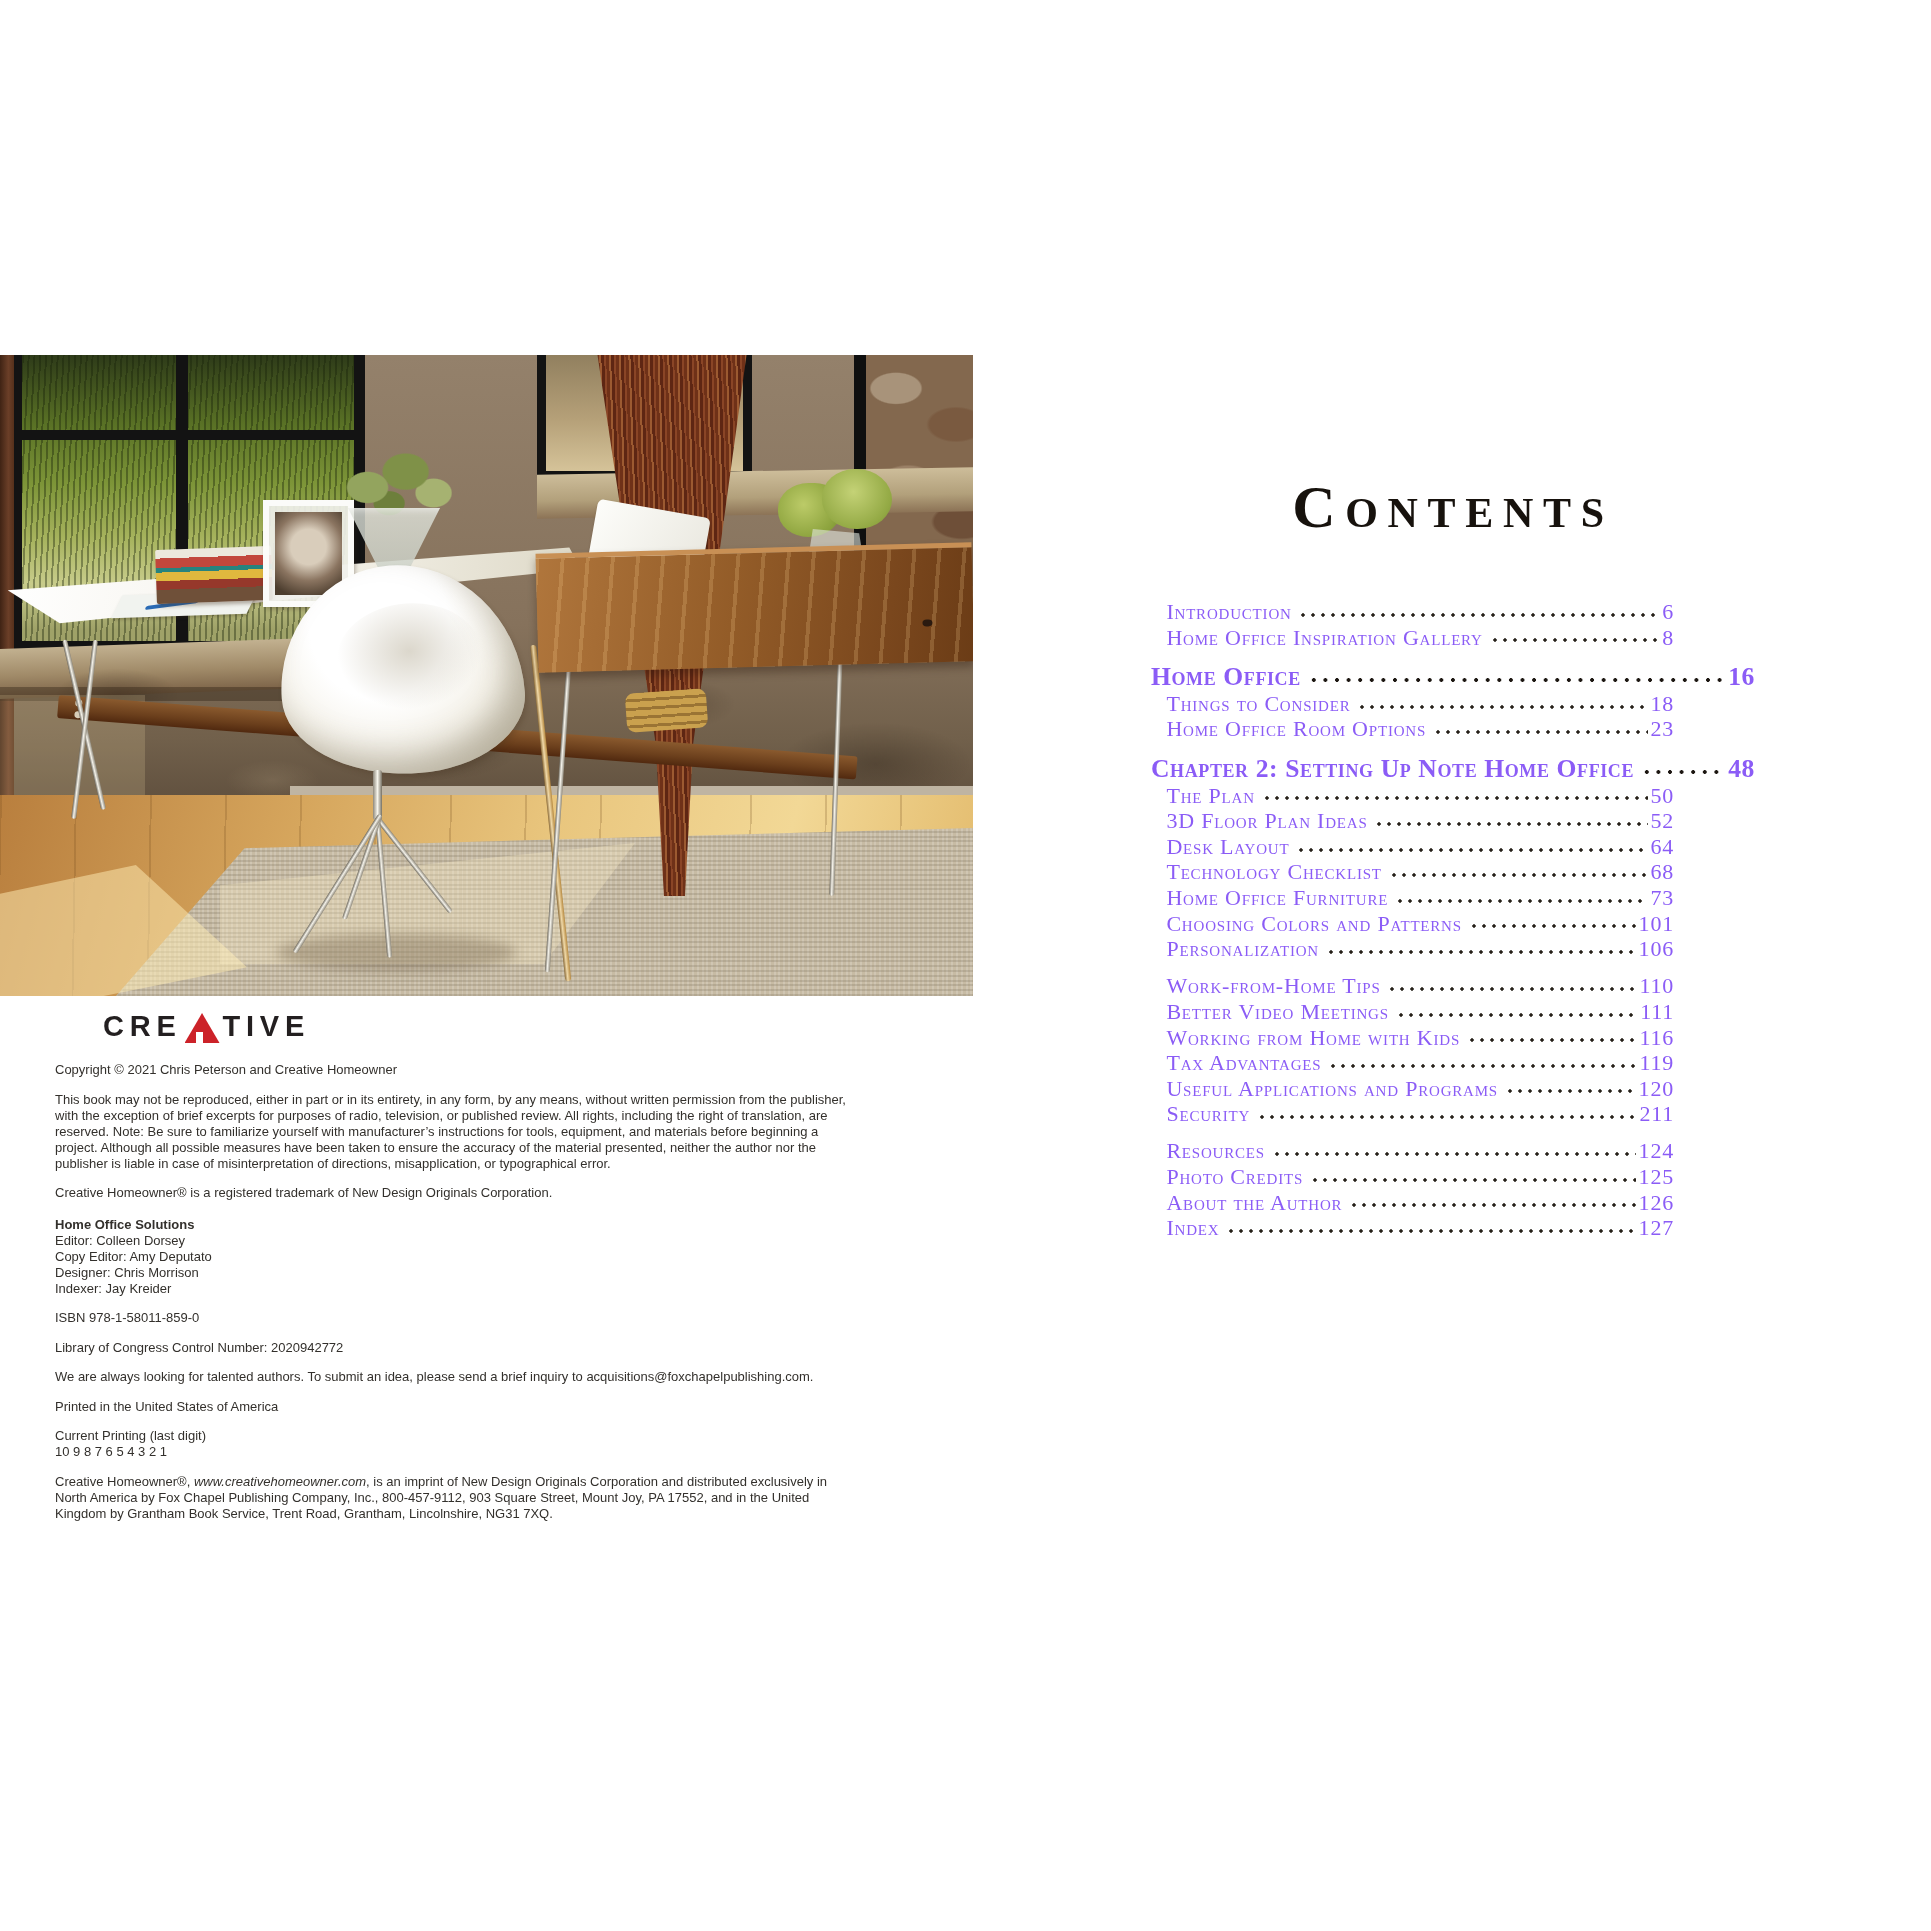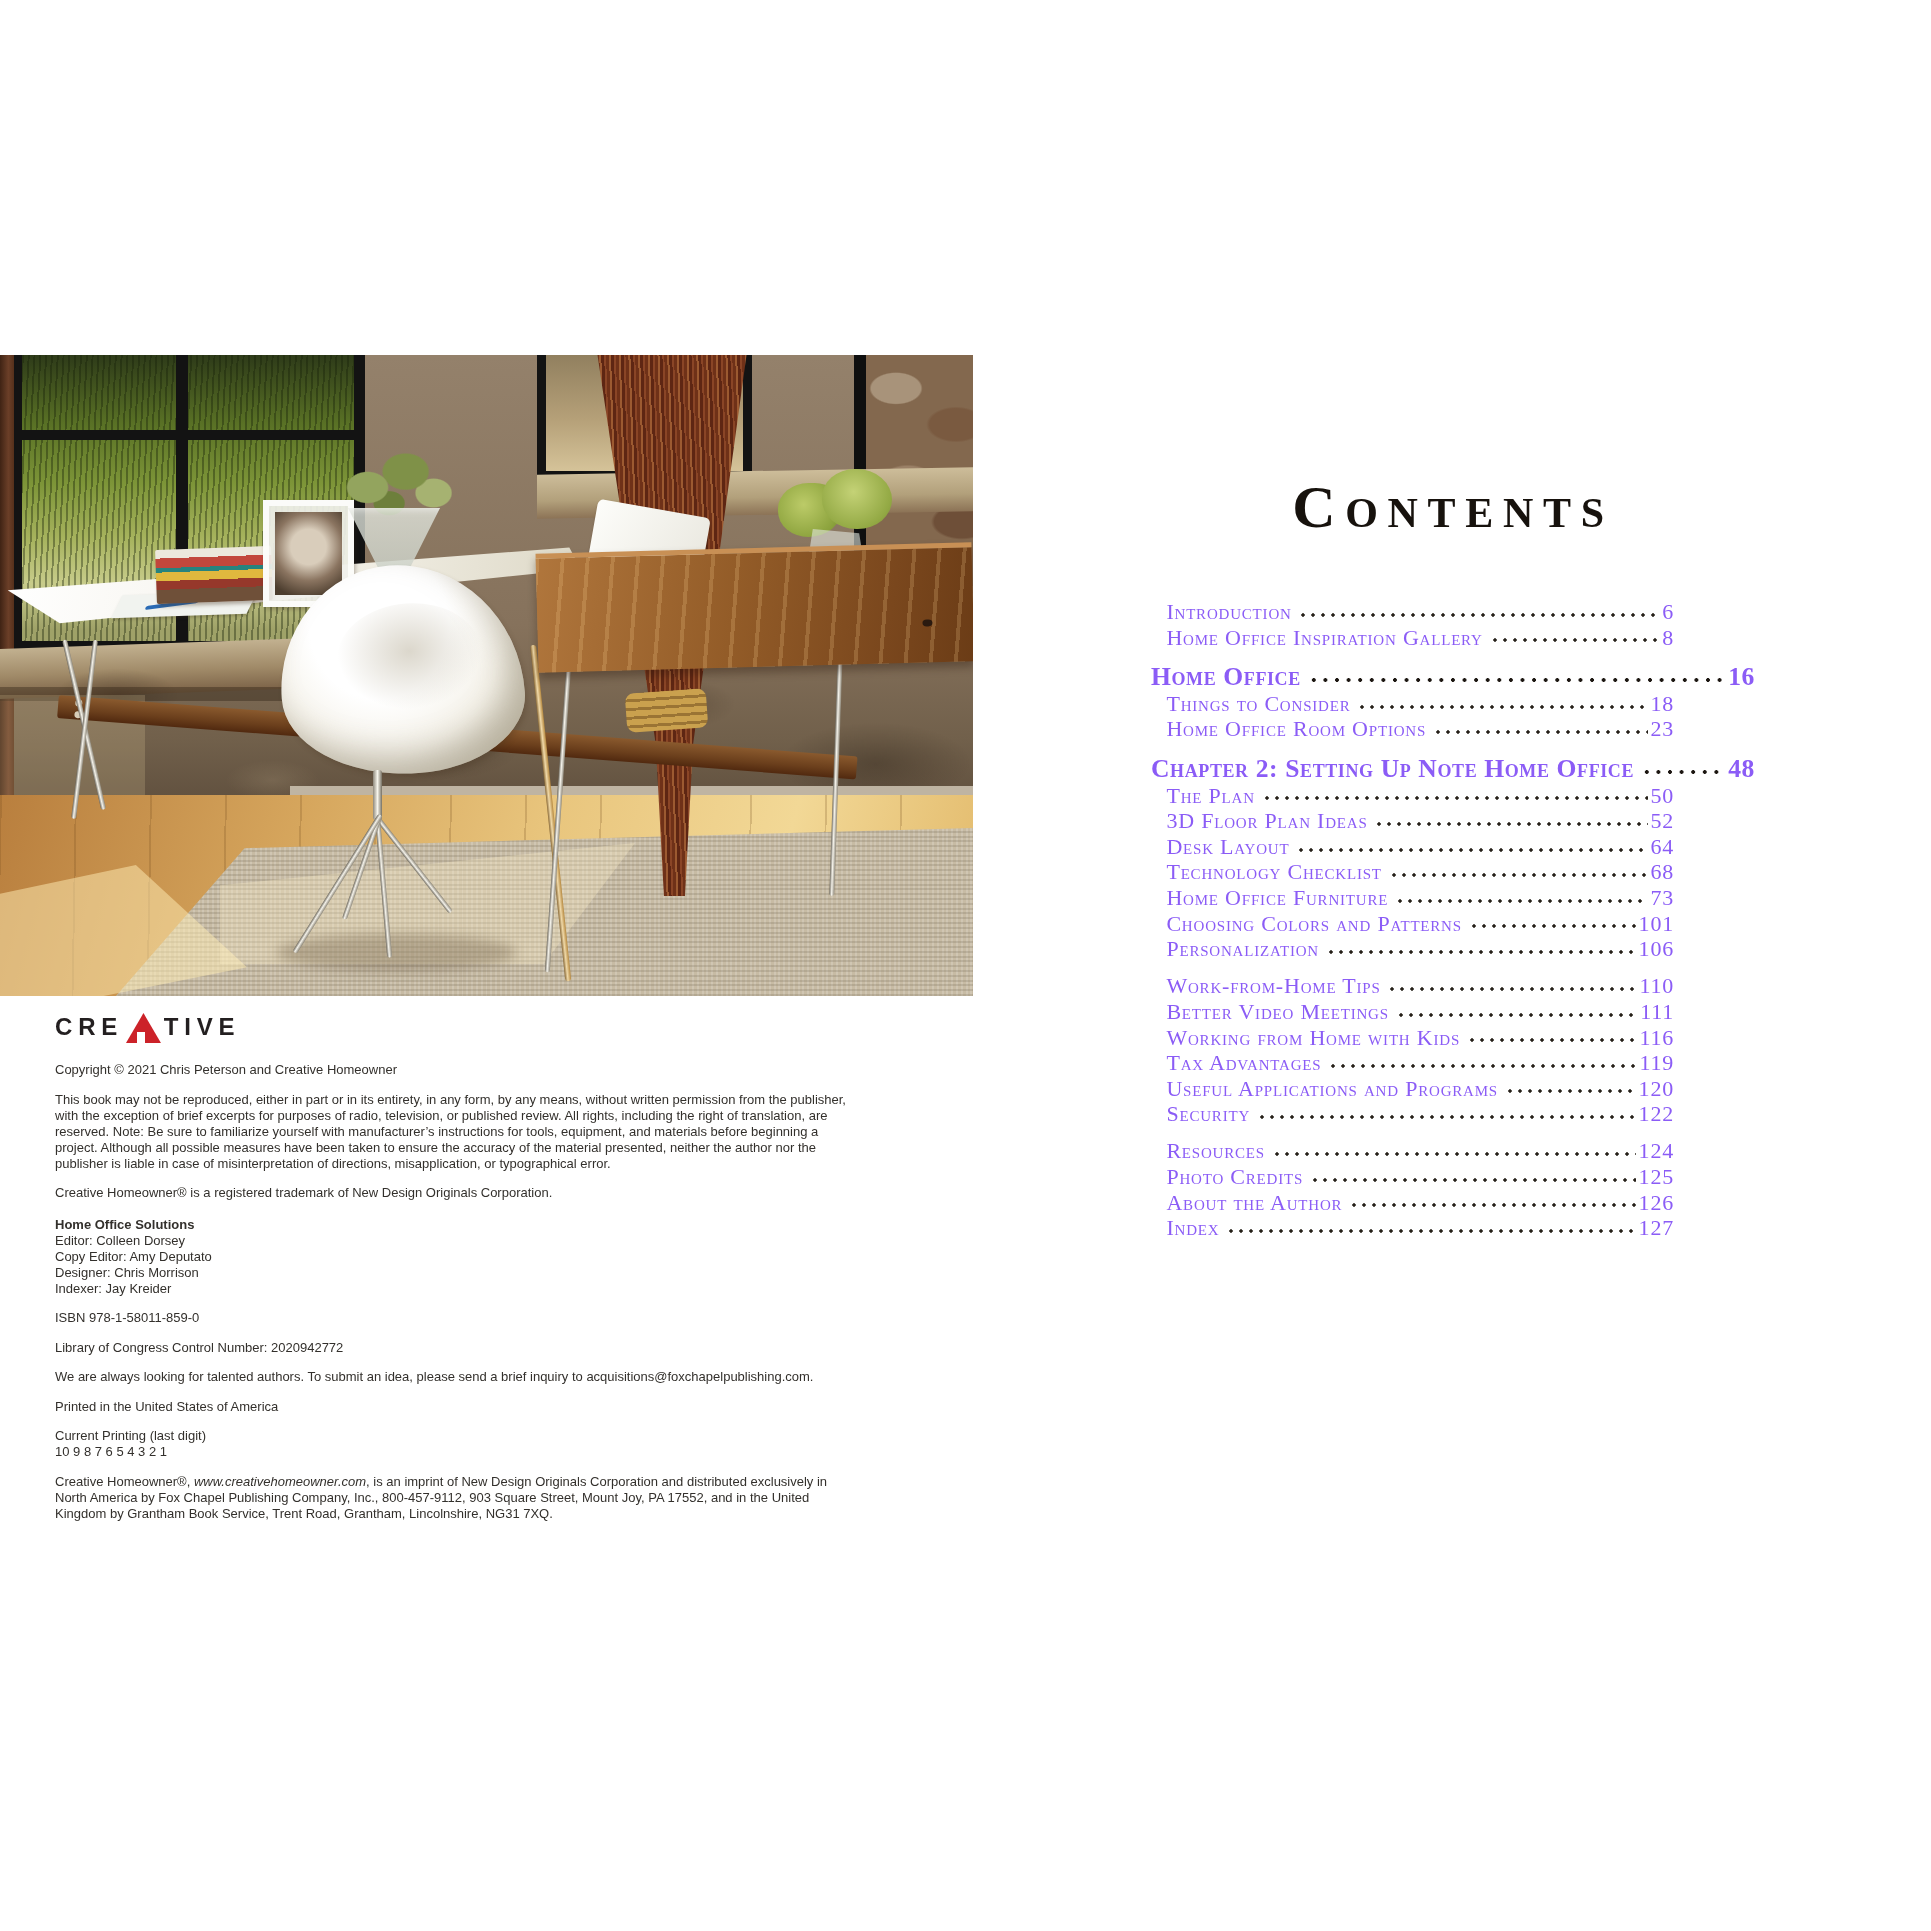--- a/index.html
+++ b/index.html
@@ -123,21 +123,21 @@
   .ph-cleg-a{left:374px;top:462px;height:121px;transform:rotate(-38deg);z-index:12;}
   .ph-cleg-b{left:375px;top:463px;height:140px;transform:rotate(-5deg);z-index:12;}
   .ph-cleg-c{left:377px;top:462px;height:108px;transform:rotate(19deg);z-index:12;}
   .ph-cleg-d{left:378px;top:460px;height:162px;transform:rotate(32deg);z-index:12;}
   .ph-chair-shadow{left:276px;top:579px;width:241px;height:37px;border-radius:50%;z-index:7;
     background:rgba(80,60,40,.28);filter:blur(5.8px);}
 
   
   .left-col{position:absolute;left:55px;top:1008px;width:799px;font-size:13px;line-height:16px;color:#33302c;}
   .logo{color:#231f20;}
-  .logo-l1{font-weight:bold;font-size:24px;letter-spacing:5.8px;line-height:37px;display:flex;align-items:flex-end;}
+  .logo-l1{font-weight:bold;font-size:29px;letter-spacing:5.8px;line-height:37px;display:flex;align-items:flex-end;margin-left:48px;}
   .logo-a{display:inline-block;width:35px;height:30px;background:#cc2229;margin:0 2.9px 1.9px 2.9px;position:relative;
     clip-path:polygon(50% 0,100% 100%,0 100%);}
   .logo-a-notch{position:absolute;left:32%;bottom:0;width:22%;height:38%;background:#ffffff;}
   .logo-l2{font-weight:bold;font-size:23px;letter-spacing:5.2px;margin-top:2.9px;}
   .logo-reg{font-size:9.7px;vertical-align:super;letter-spacing:0;}
   .left-col p{margin:13.5px 0 0 0;}
   .copyright{margin-top:17.4px !important;}
   .bk-title{font-weight:bold;margin-top:15.4px !important;}
   .credit{margin:0 !important;}
   .imprint i{font-style:italic;}
@@ -340,21 +340,21 @@
       <span class="pg">119</span>
     </div>
   <div class="toc-row sub">
       <span class="lbl">Useful Applications and Programs</span>
       <span class="dots"></span>
       <span class="pg">120</span>
     </div>
   <div class="toc-row sub">
       <span class="lbl">Security</span>
       <span class="dots"></span>
-      <span class="pg">122</span>
+      <span class="pg">211</span>
     </div>
   <div class="toc-gap"></div>
   <div class="toc-row sub">
       <span class="lbl">Resources</span>
       <span class="dots"></span>
       <span class="pg">124</span>
     </div>
   <div class="toc-row sub">
       <span class="lbl">Photo Credits</span>
       <span class="dots"></span>

